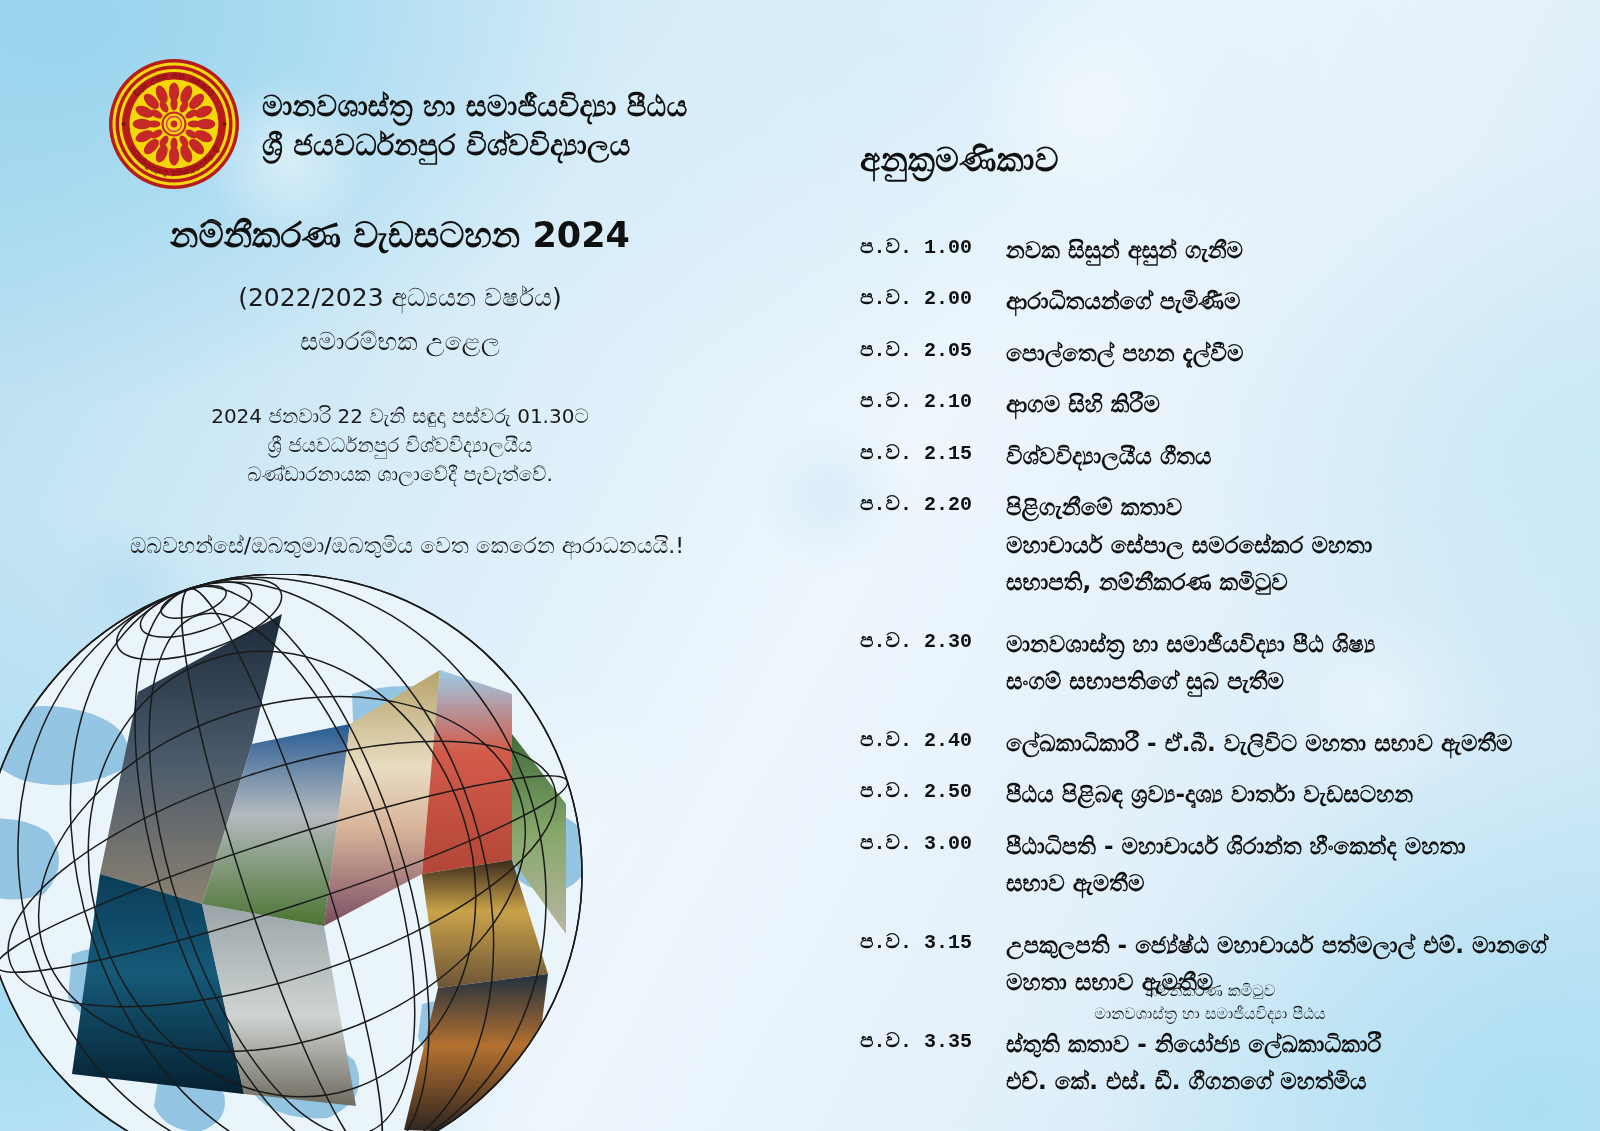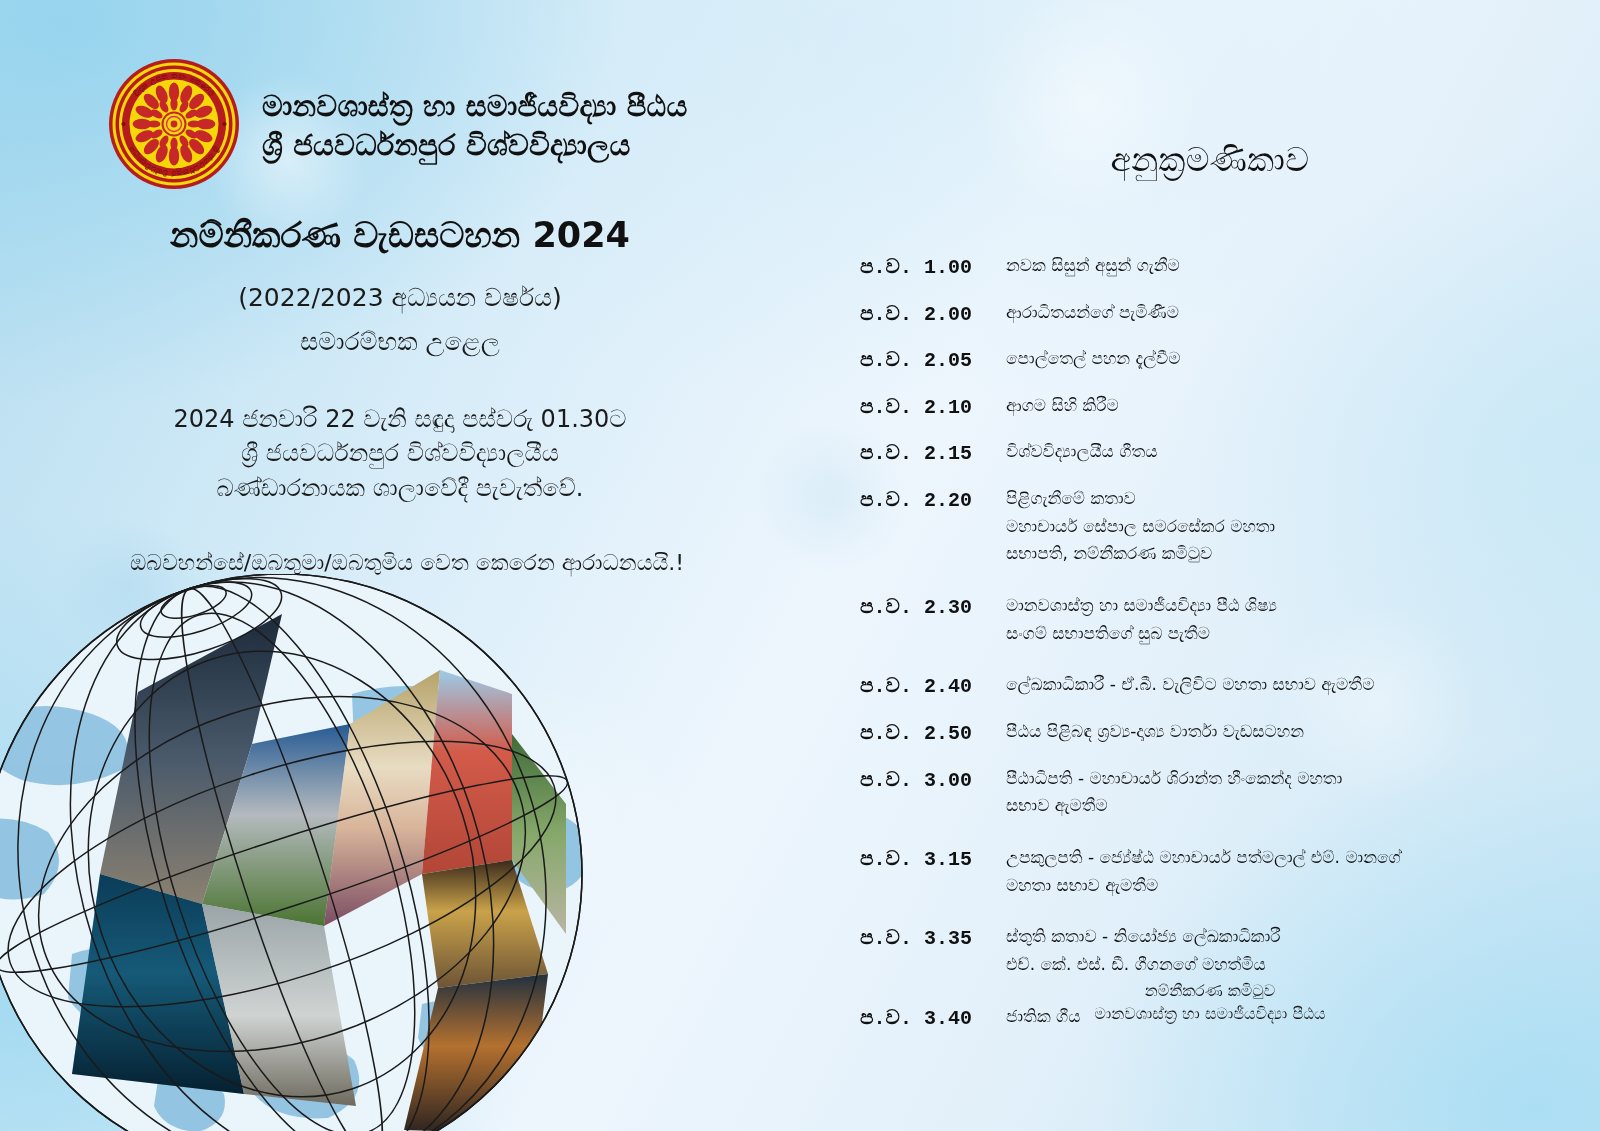--- a/index.html
+++ b/index.html
@@ -66,56 +66,55 @@
     font-weight:700; font-size:35px; line-height:1.2;
     color:#111; margin-bottom:26px; white-space:nowrap;
   }
   #invite-year {
     font-size:25px; line-height:1.25; color:#1a1a1a; margin-bottom:13px;
   }
   #invite-event {
     font-size:25px; line-height:1.25; color:#1a1a1a; margin-bottom:44px;
   }
   .invite-detail {
-    font-size:24px; line-height:1.45; color:#1a1a1a;
+    font-size:20px; line-height:1.45; color:#1a1a1a;
   }
   #invite-request {
     margin-top:42px; font-size:22px; line-height:1.4; color:#1a1a1a;
     white-space:nowrap;
   }
 
   
   #globe-wrap {
     position:absolute; left:-48px; top:574px;
     width:700px; height:600px; z-index:3;
   }
   #globe-wrap svg { display:block; width:700px; height:600px; }
 
   
   #agenda { position:absolute; left:860px; top:140px; width:700px; z-index:6; }
 
   #agenda-heading {
-    text-align:center;
-    font-weight:400; font-size:33px; color:#111;
-    margin-bottom:72px;
+    font-weight:700; font-size:33px; color:#111;
+    margin-bottom:52px;
     letter-spacing:.4px;
   }
 
   .agenda-row { display:flex; align-items:flex-start; margin-bottom:14px; }
   .agenda-row.tight { margin-bottom:14px; }
   .agenda-row.grouped { margin-bottom:24px;justify-content:flex-end; }
 
   .agenda-time {
     flex:0 0 146px;
     font-weight:700; font-size:20px; line-height:1.63;
     color:#111; white-space:nowrap;font-family:Liberation Mono, monospace;
   }
   .agenda-desc { flex:1 1 auto; }
   .agenda-desc .dl {
-    font-weight:400; font-size:17px; line-height:1.63; color:#111;
+    font-weight:700; font-size:23px; line-height:1.63; color:#111;
     white-space:nowrap;
   }
 
   
   #agenda-footer {
     position:absolute; left:860px; top:980px; width:700px;
     text-align:center; z-index:6;
   }
   #agenda-footer .fl {
     font-size:16px; line-height:1.42; color:#1a1a1a;text-align:center;

